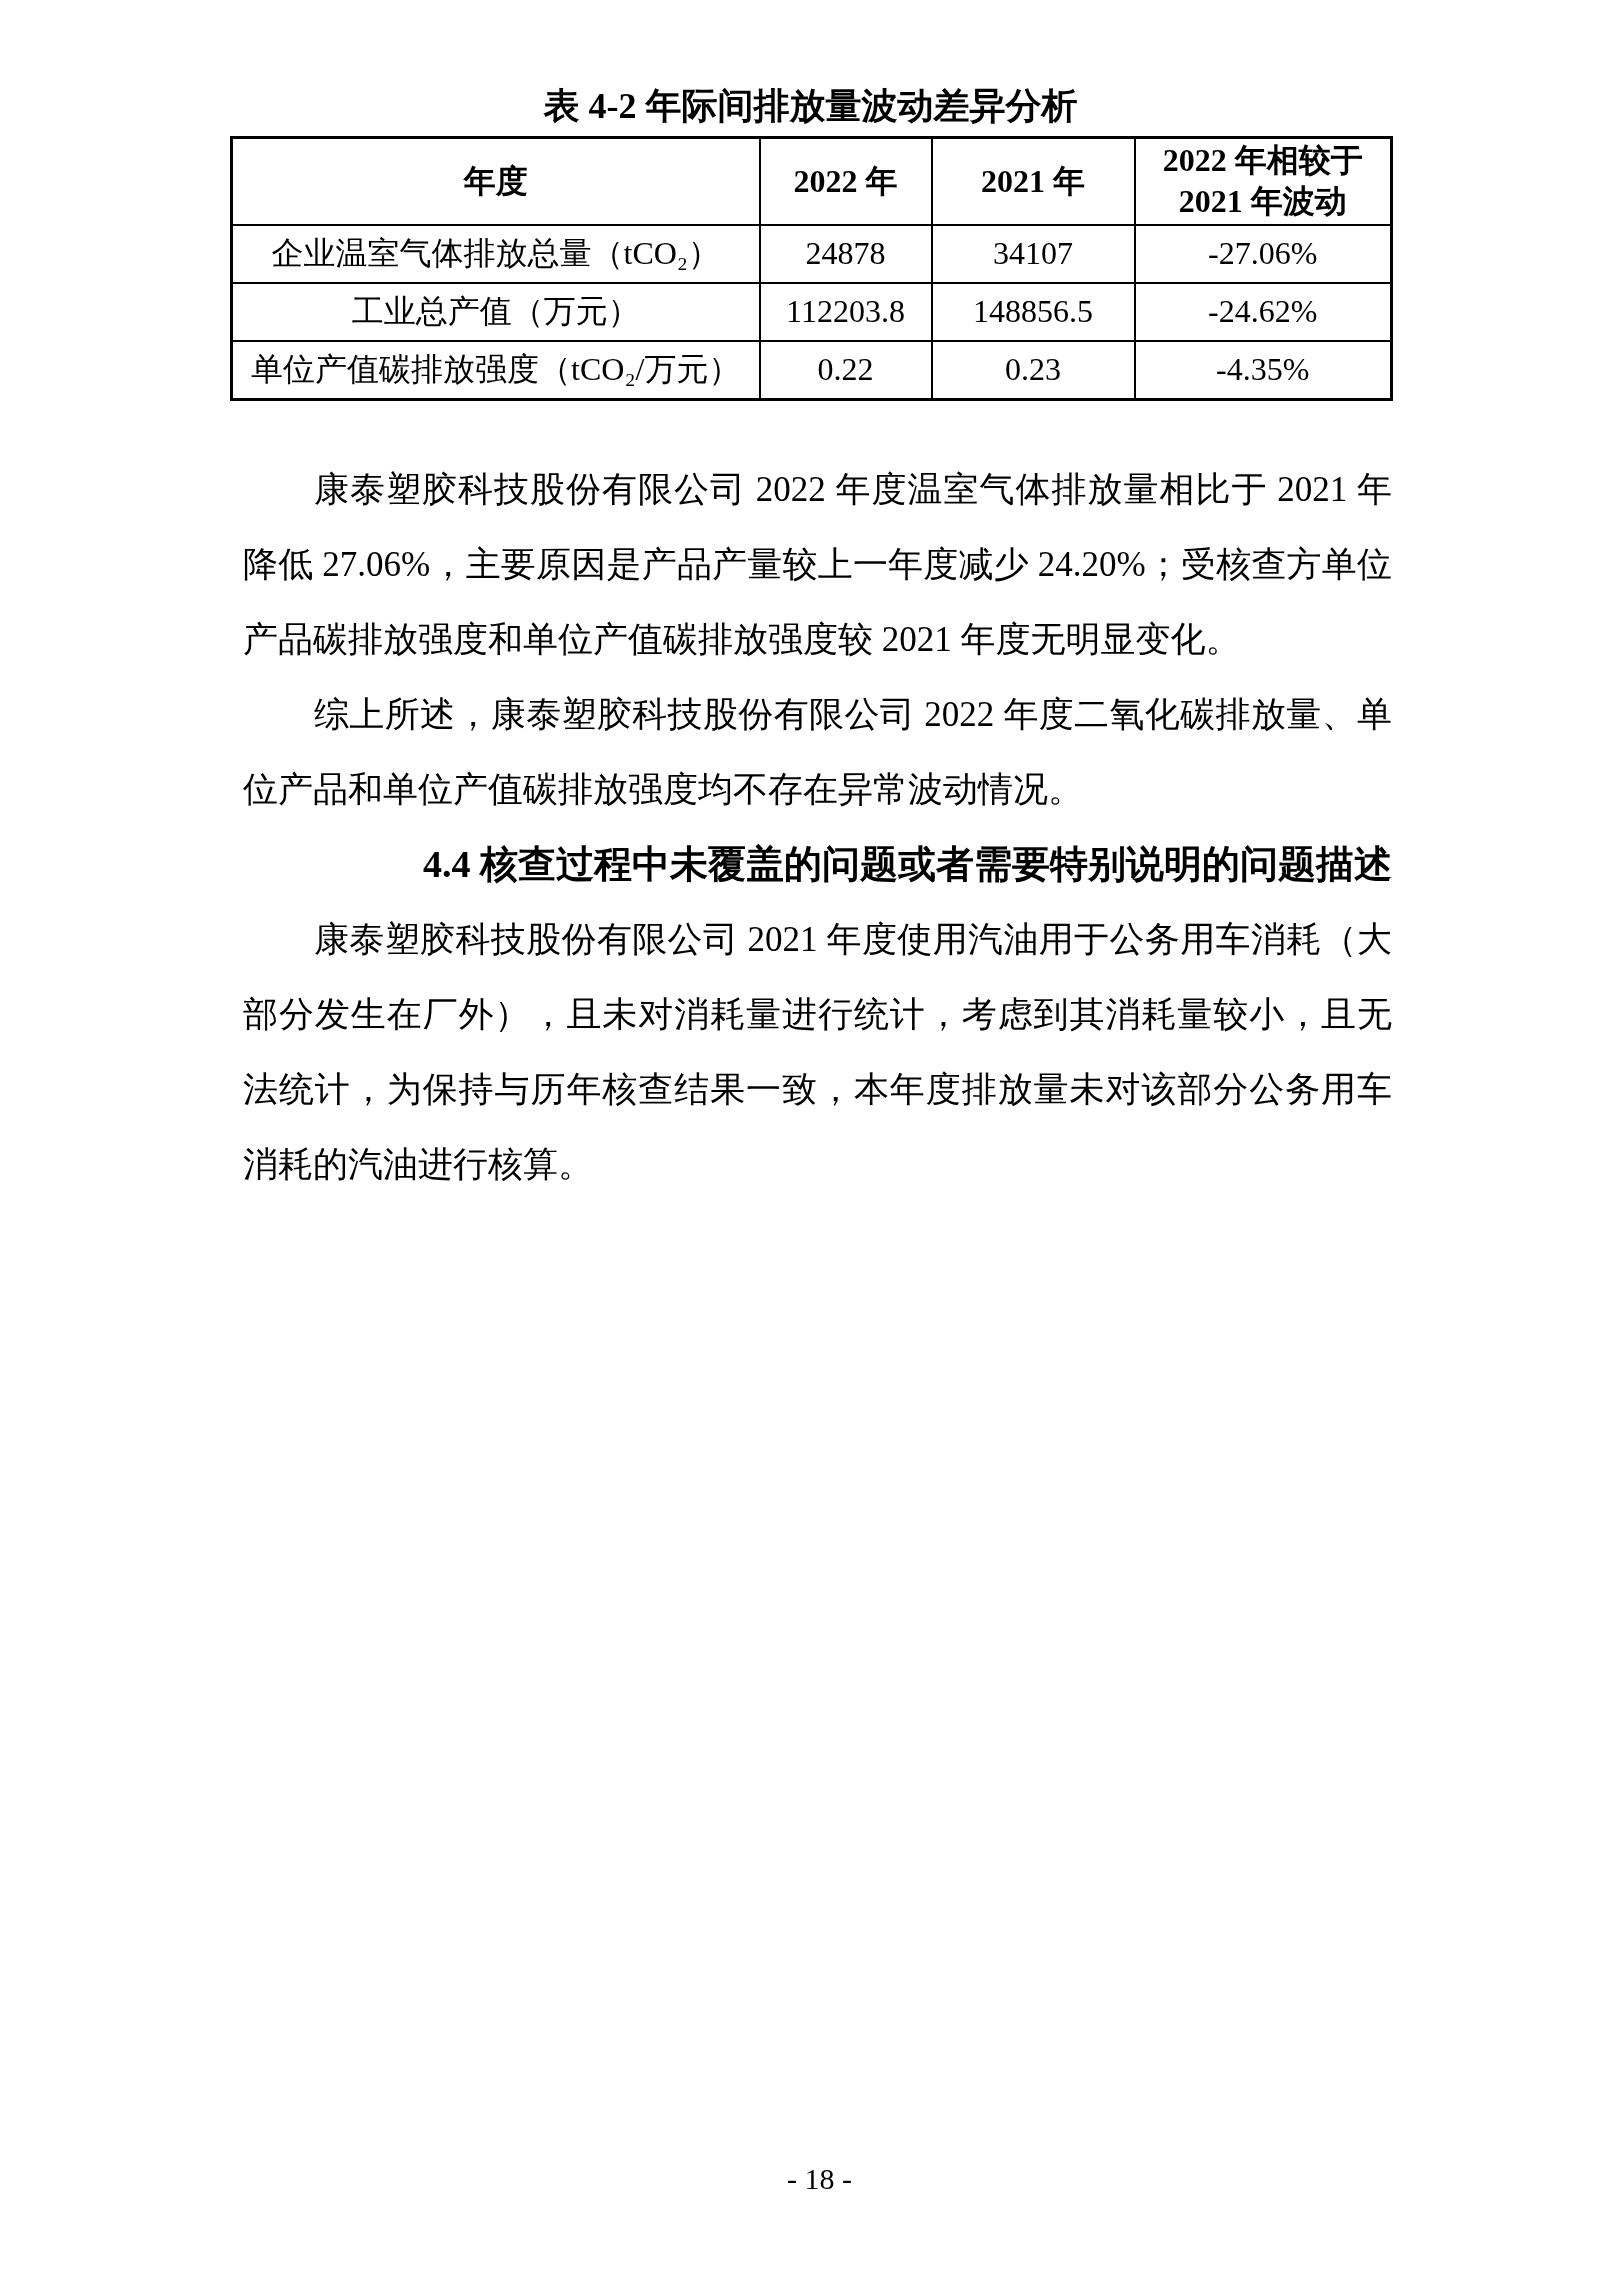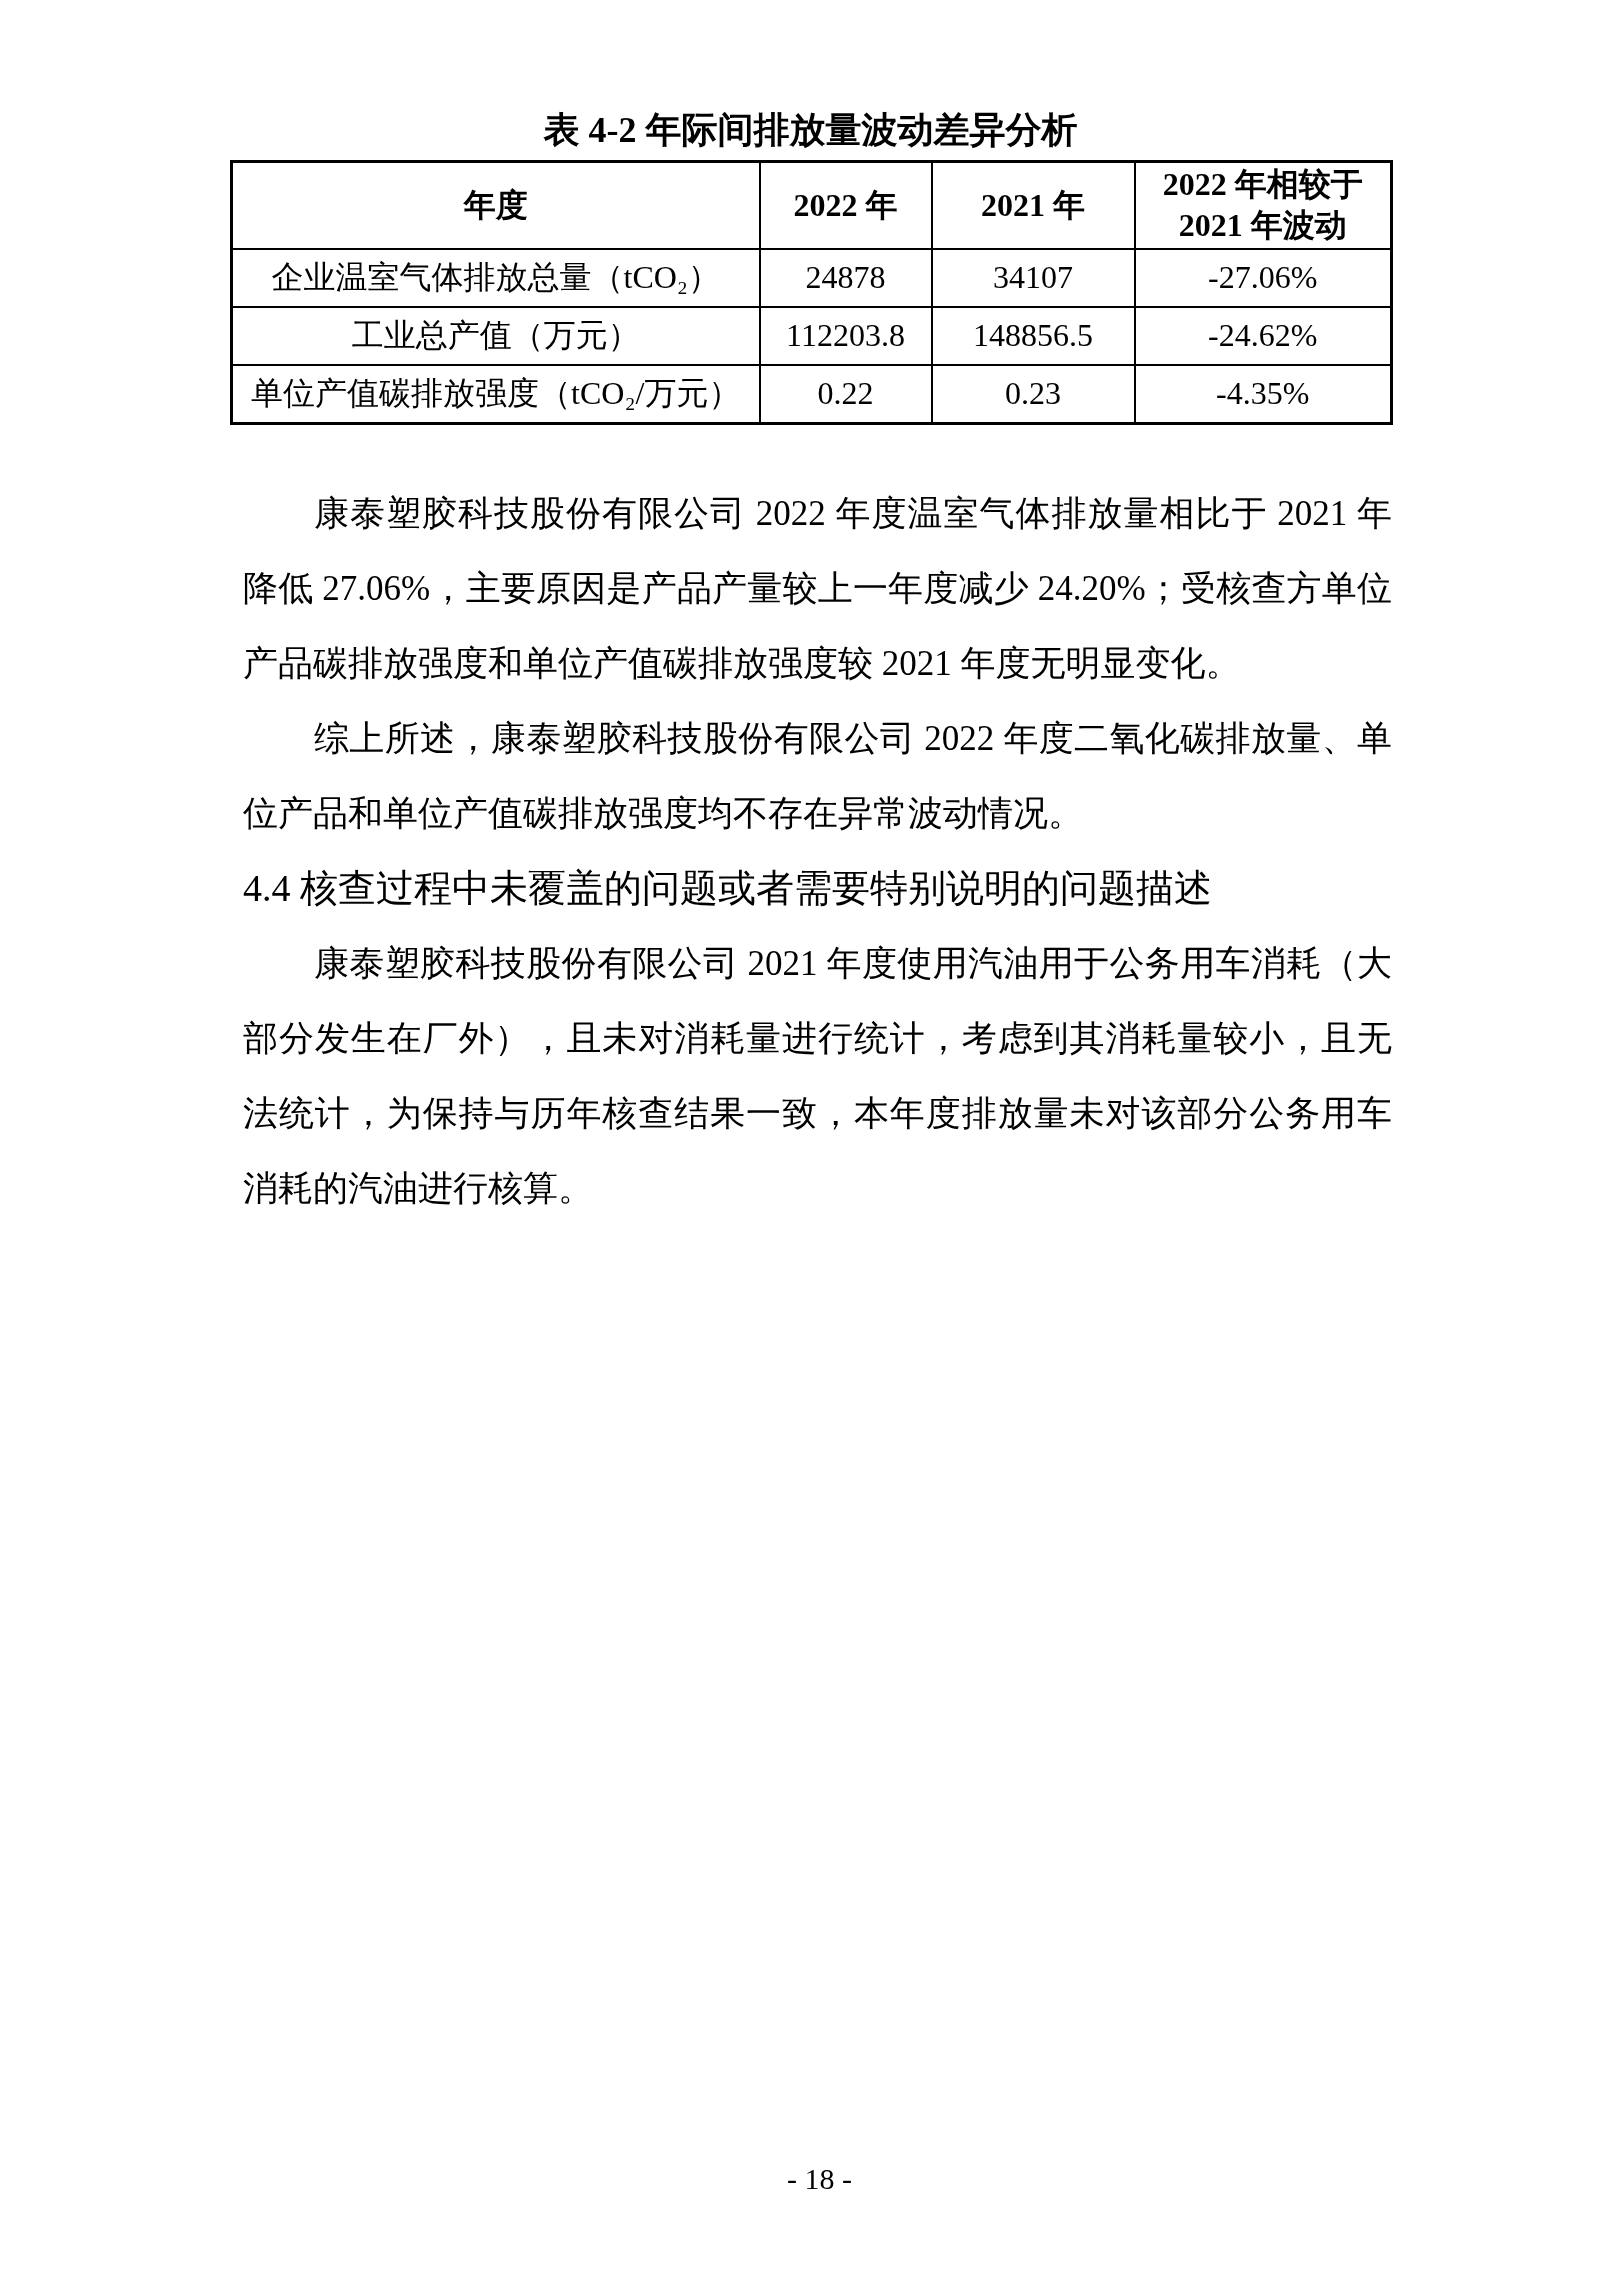--- a/index.html
+++ b/index.html
@@ -11,21 +11,21 @@
     position: relative;
     width: 1621px;
     height: 2293px;
     background: #ffffff;
     color: #000000;
     font-family: "Liberation Serif", "DejaVu Serif", serif;
     overflow: hidden;
   }
   .table-caption {
     margin: 0;
-    padding-top: 108px;
+    padding-top: 84px;
     text-align: center;
     font-size: 36px;
     font-weight: bold;
     line-height: 45px;
   }
   table.data-table {
     border-collapse: collapse;
     table-layout: fixed;
     margin-left: 230px;
     margin-top: 6.9px;
@@ -60,23 +60,23 @@
     line-height: 75px;
     text-align: justify;
   }
   .body-text p {
     margin: 0;
     text-indent: 71px;
   }
   .section-heading {
     margin: 0;
     font-size: 38px;
-    font-weight: normal;
+    font-weight: bold;
     line-height: 75px;
-    text-align: left;
+    text-align: right;
     text-indent: 0;
   }
   .page-footer {
     position: absolute;
     left: 0;
     right: 0;
     top: 2159px;
     text-align: center;
     font-size: 30px;
     line-height: 39px;

